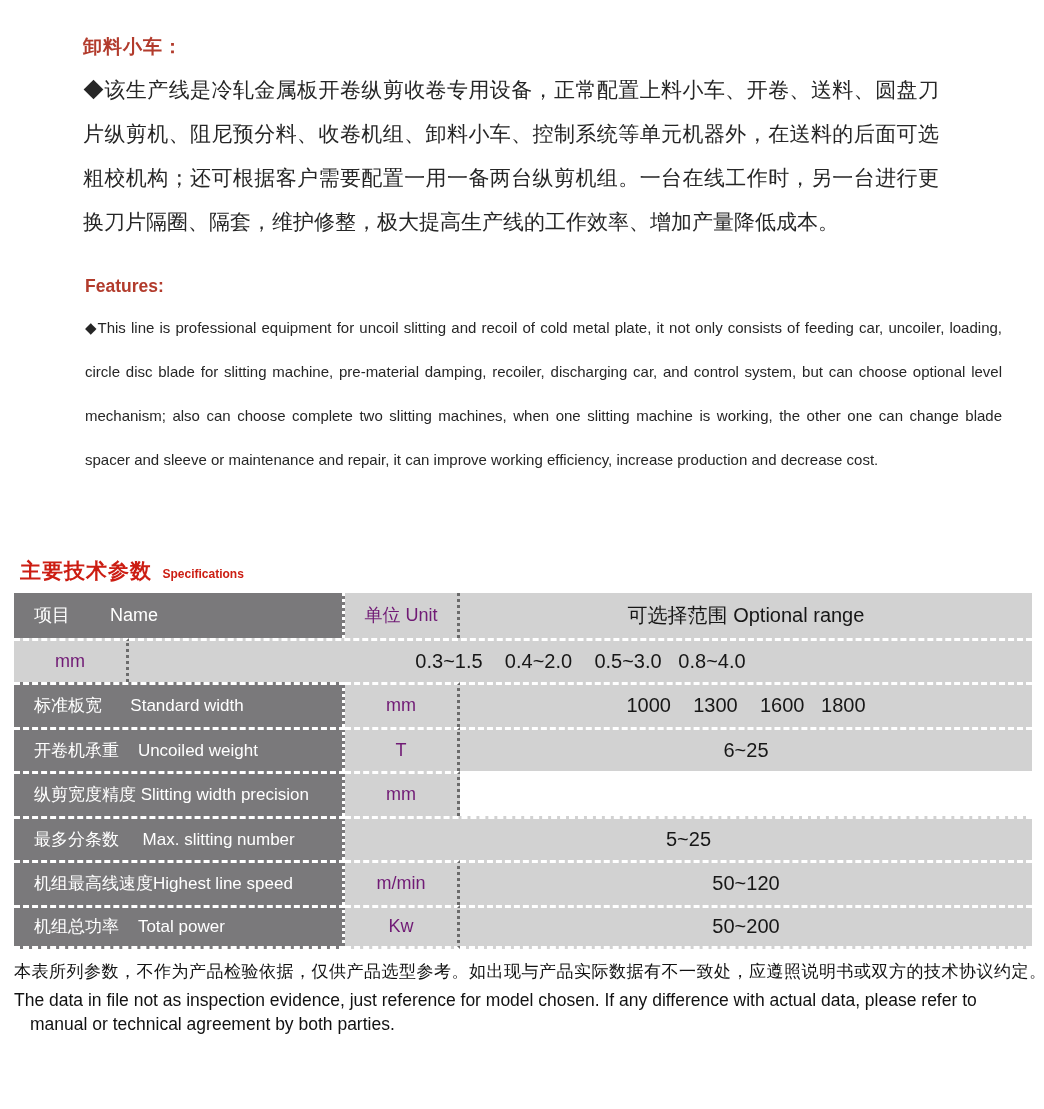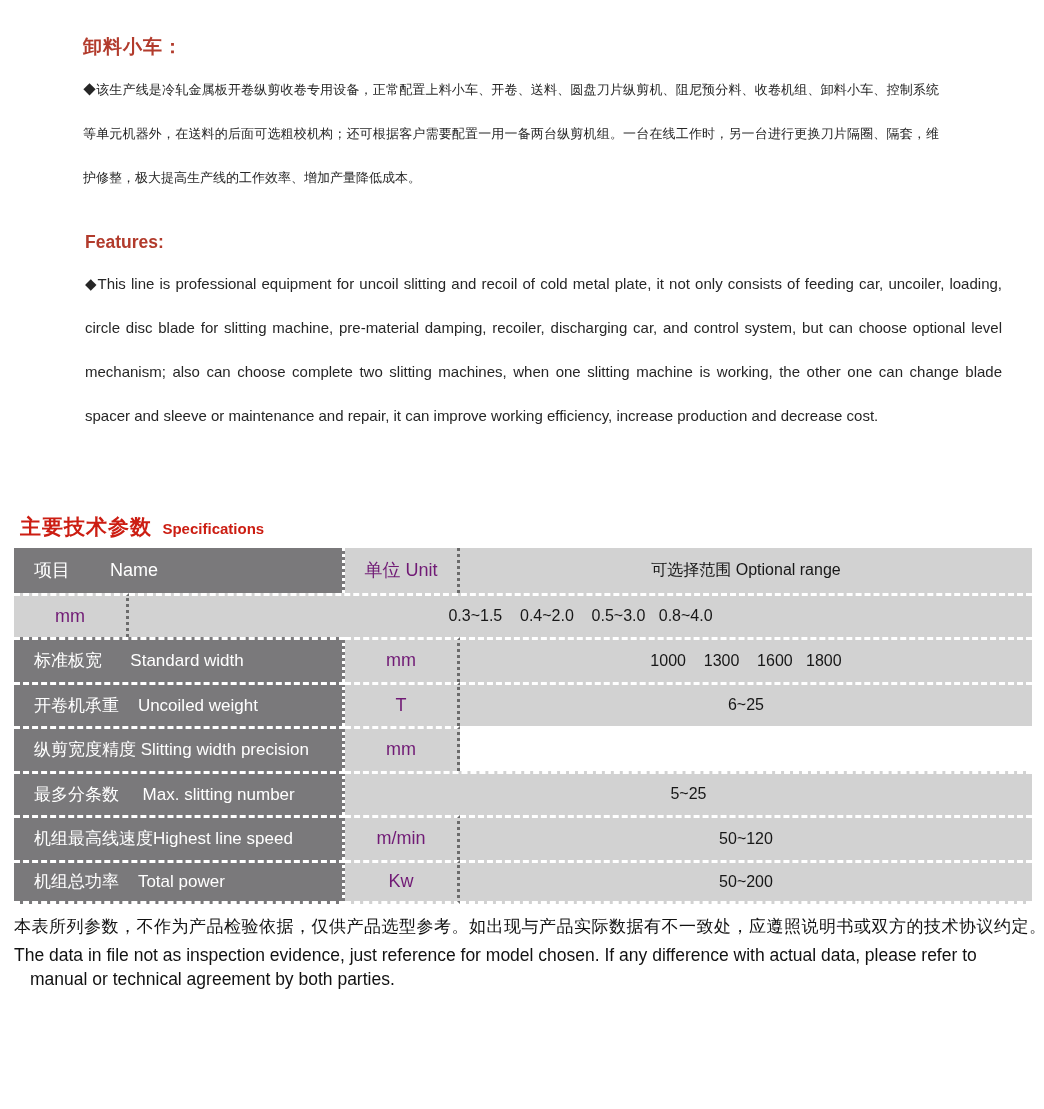--- a/index.html
+++ b/index.html
@@ -20,21 +20,21 @@
   }
   .perf-heading{
     margin:34px 0 0 83px;
     font-size:19px;line-height:26px;font-weight:bold;
     color:var(--heading-red);
     letter-spacing:1px;
   }
   .perf-body{
     margin:8px 0 0 83px;
     width:856px;
-    font-size:13px;line-height:44px;
+    font-size:21px;line-height:44px;
     text-align:justify;
     color:#262626;
   }
   .feat-heading{
     margin:30px 0 0 85px;
     font-size:17.5px;line-height:24px;font-weight:bold;
     color:var(--heading-red);
   }
   .feat-body{
     margin:8px 0 0 85px;
@@ -45,21 +45,21 @@
   }
   .specs-heading{
     margin:76px 0 0 20px;
     line-height:26px;
   }
   .specs-heading .cn{
     font-size:21px;font-weight:bold;color:var(--specs-red);
     letter-spacing:1px;
   }
   .specs-heading .en{
-    font-size:15px;font-weight:bold;color:var(--specs-red);
+    font-size:12px;font-weight:bold;color:var(--specs-red);
     margin-left:6px;
     margin-top:48px;
   }
   .spec-table{
     margin:6px 0 0 14px;
     width:1018px;
   }
   .t-row{display:flex;height:44.5px;}
   .t-row>div{height:100%;display:flex;align-items:center;}
   .cell-name{
@@ -77,21 +77,21 @@
     background:var(--table-light);
     justify-content:center;
     border-right:3px dotted #6b6b6b;
     font-size:18px;
     color:#701a75;
   }
   .cell-range{
     flex:1;
     background:var(--table-light);
     justify-content:center;
-    font-size:16px;
+    font-size:20px;
     color:#171717;
     white-space:pre;
   }
   .t-row:not(:first-child)>div{border-top:3px dashed #ffffff;}
   .t-row:last-child>div{border-bottom:3px dashed #ffffff;}
   .fn-cn{
     margin:12px 0 0 14px;
     font-size:17px;line-height:22px;
     white-space:nowrap;
     color:#111111;

